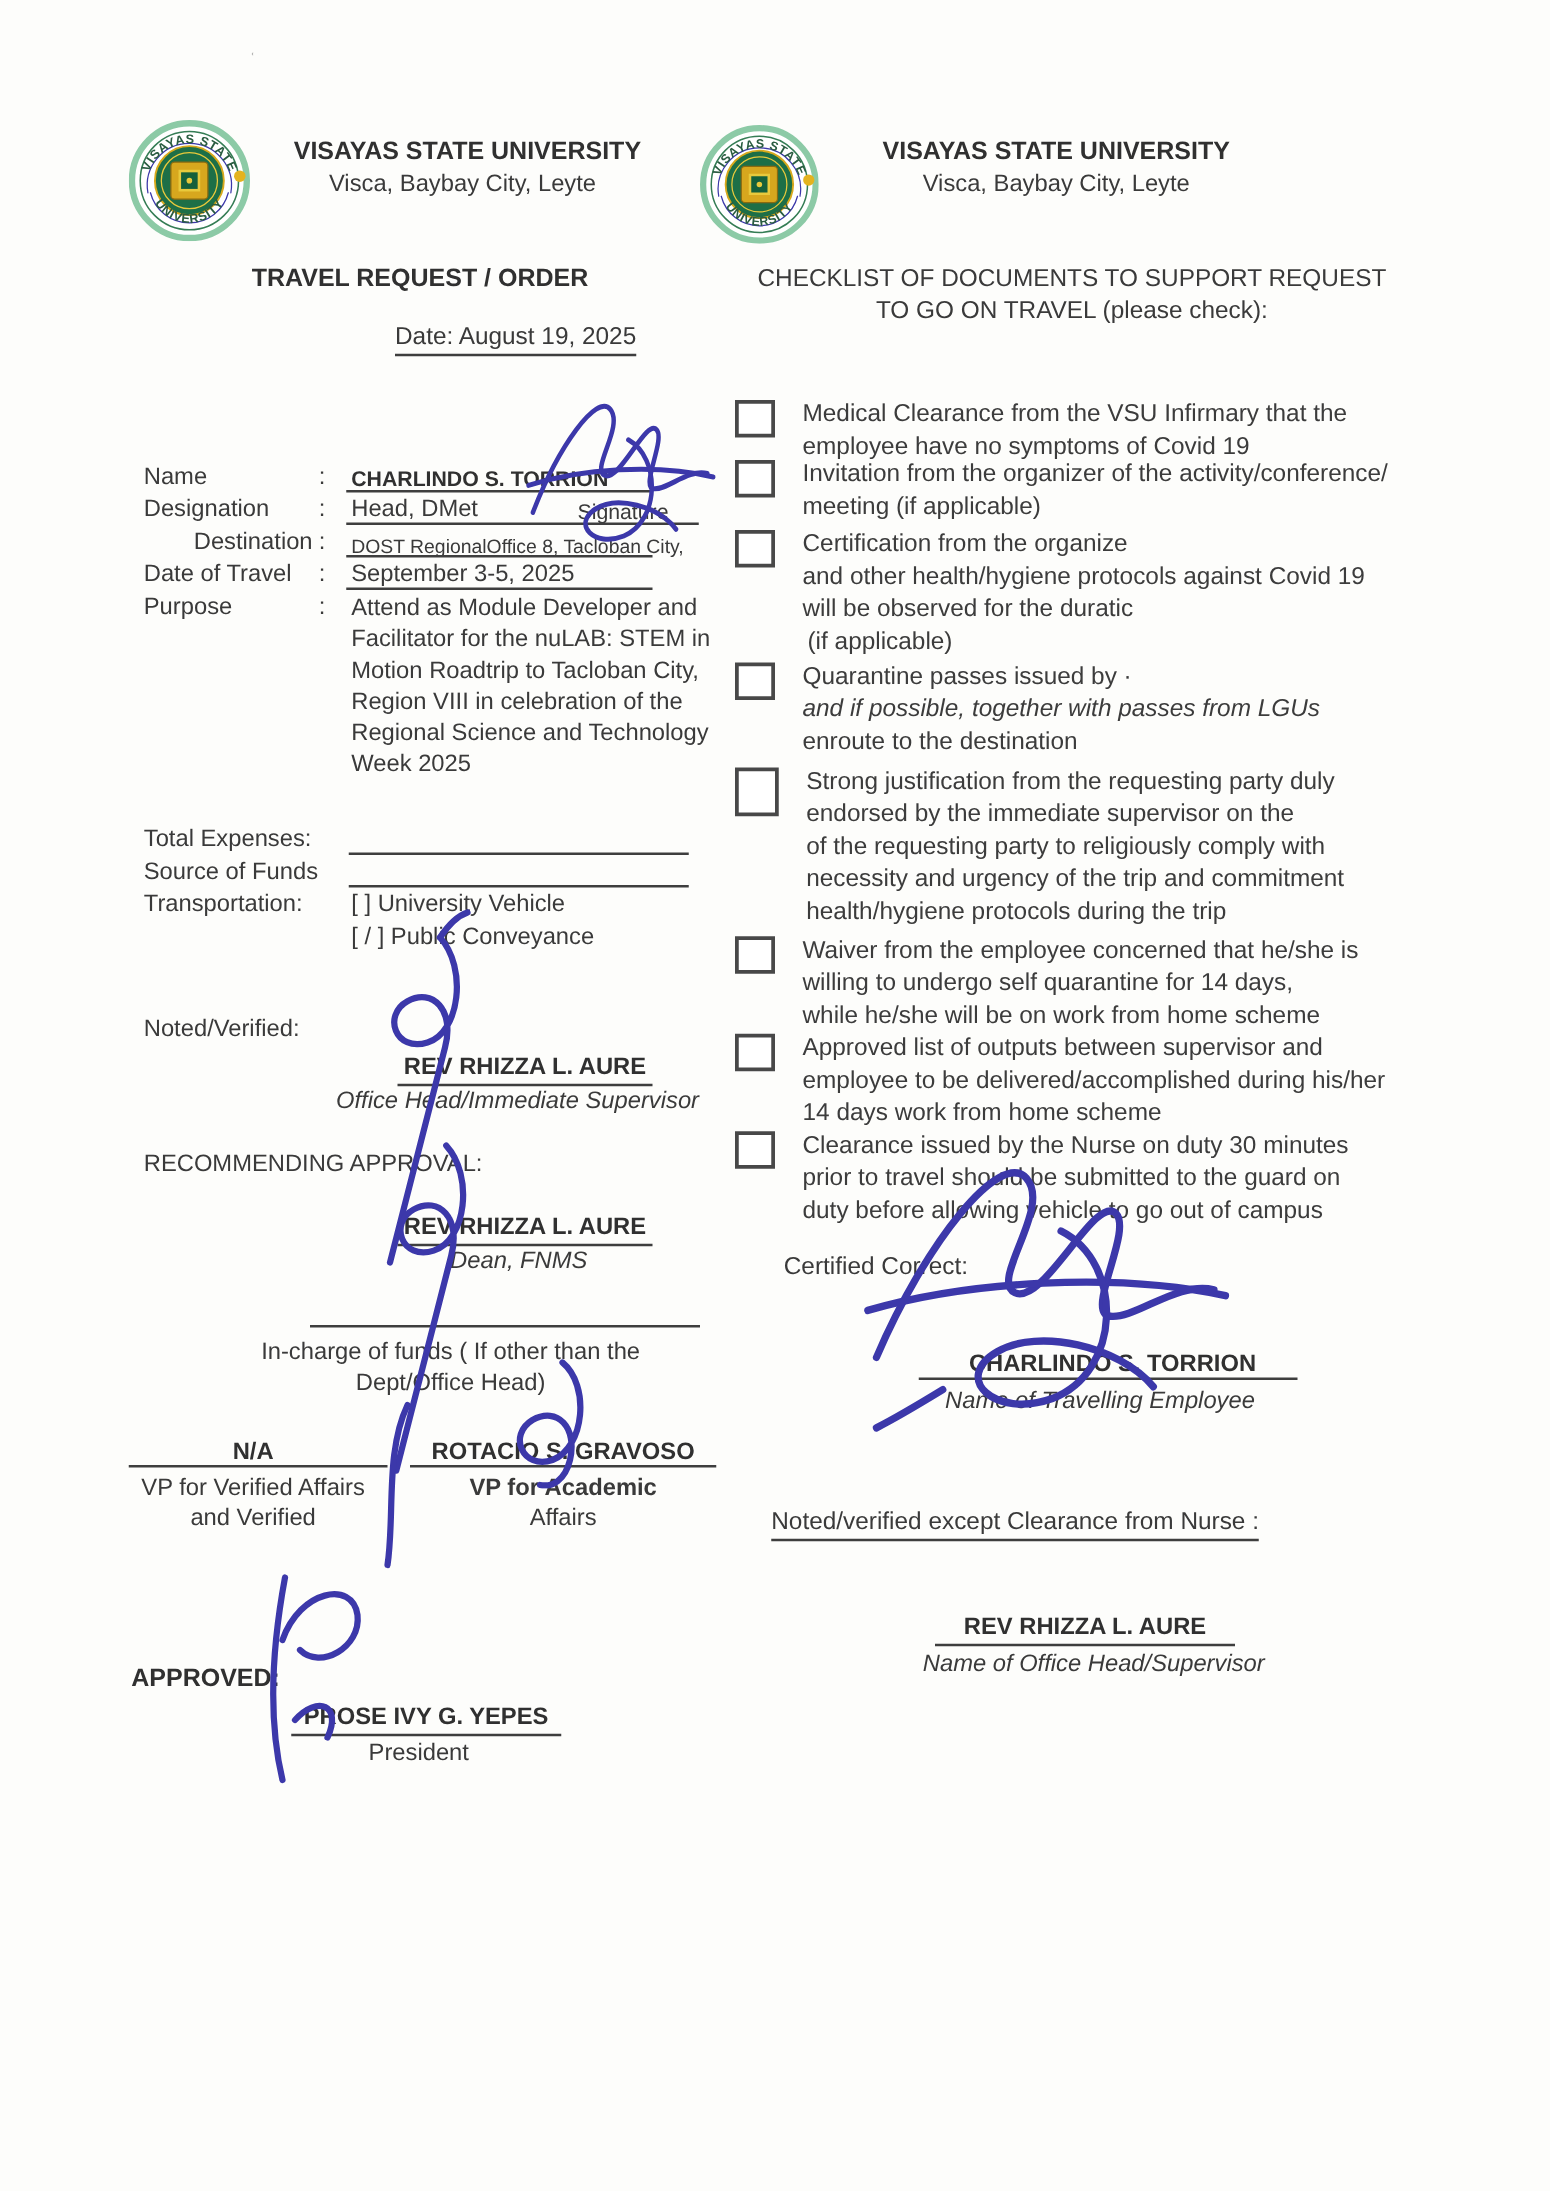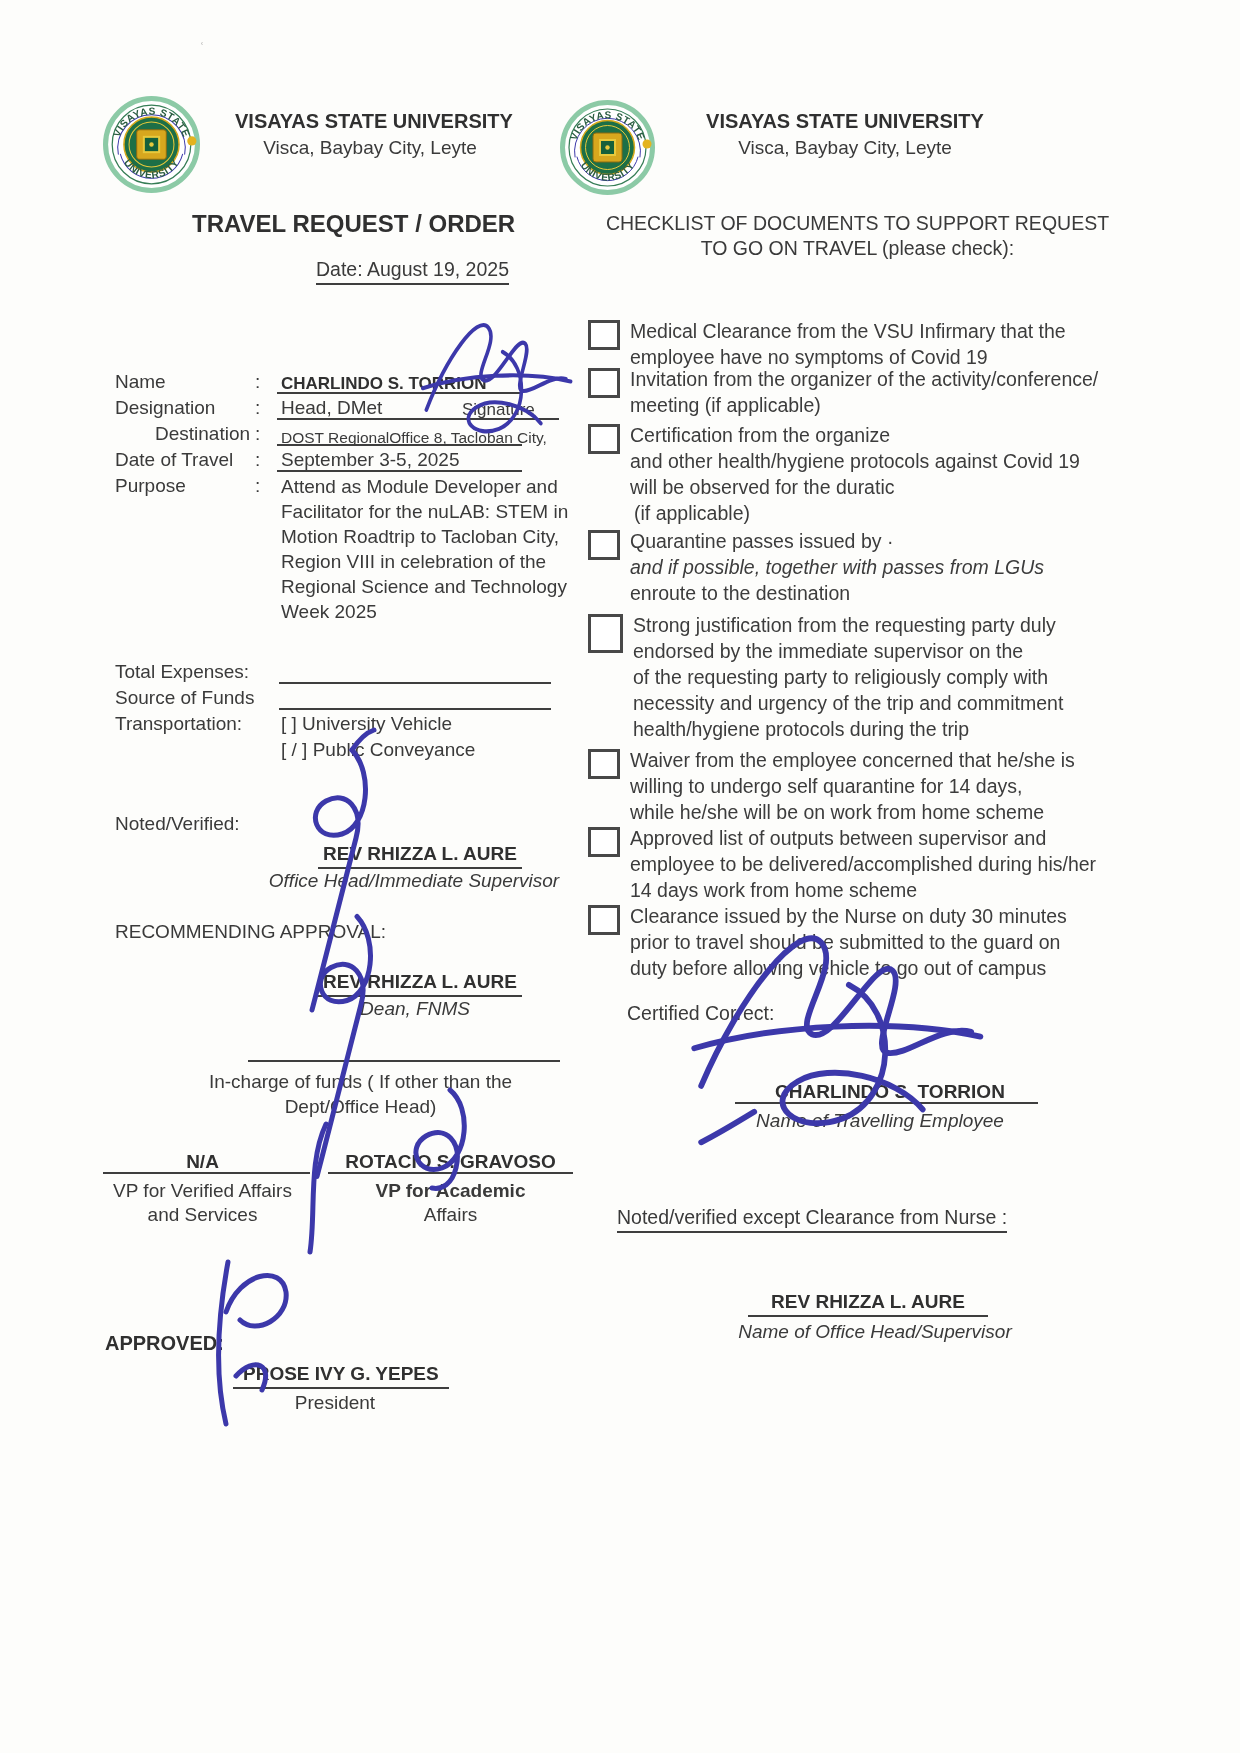--- a/index.html
+++ b/index.html
@@ -12,21 +12,21 @@
   .u{border-bottom:2.5px solid #3e3e3e;padding-bottom:2px;}
   .line{position:absolute;height:0;border-bottom:2.5px solid #3e3e3e;}
   .sm{font-size:15.5px;}
   .purpose div{white-space:nowrap;}
   .purpose{line-height:25px;font-size:19px;}
   .chk-item{position:absolute;left:588px;display:flex;align-items:flex-start;}
   .cb{flex:0 0 auto;width:26px;height:24px;border:3px solid #484848;background:#fff;
       margin-right:10px;margin-top:2px;}
   .cb-big{width:29px;height:33px;}
   .chk-text{font-size:19.5px;line-height:26px;color:#3c3c3c;}
-  .chk-text div{white-space:nowrap;}
+  .chk-text div{white-space:nowrap;margin-left:12px;}
   .sig{position:absolute;z-index:5;pointer-events:none;}
   .sig path{fill:none;stroke:#3c38aa;stroke-linecap:round;stroke-linejoin:round;}
   .seal-text{font-size:10px;font-weight:bold;fill:#2a5c41;letter-spacing:0.5px;}
   .artifact{position:absolute;color:#9a9a9a;font-size:12px;}
 </style>
 </head>
 <body>
 
 <div class="page">
 
@@ -43,21 +43,21 @@
     <circle cx="87" cy="44" r="4.5" fill="#e4b31f"></circle>
     <path id="arcT-L" d="M 15 57 A 33 33 0 1 1 80 57" fill="none"></path>
     <path id="arcB-L" d="M 17 57 A 31.5 31.5 0 0 0 78 57" fill="none"></path>
     <text class="seal-text"><textPath href="#arcT-L" startOffset="50%" text-anchor="middle">VISAYAS STATE</textPath></text>
     <text class="seal-text"><textPath href="#arcB-L" startOffset="50%" text-anchor="middle">UNIVERSITY</textPath></text>
   </svg>
 
   <div class="t b c" style="left:235px;top:110px;width:270px;font-size:20px;">VISAYAS STATE UNIVERSITY</div>
   <div class="t c" style="left:235px;top:136px;width:270px;">Visca, Baybay City, Leyte</div>
 
-  <div class="t b c" style="left:192px;top:212px;width:320px;font-size:24px;">TRAVEL REQUEST / ORDER</div>
+  <div class="t b c" style="left:176px;top:212px;width:320px;font-size:20px;">TRAVEL REQUEST / ORDER</div>
 
   <div class="t u" style="left:316px;top:258px;font-size:19.5px;">Date: August 19, 2025</div>
 
   <div class="t" style="left:115px;top:370px;">Name</div>
   <div class="t" style="left:255px;top:370px;">:</div>
   <div class="t b" style="left:281px;top:372px;font-size:17px;">CHARLINDO S. TORRION</div>
   <div class="line" style="left:277px;top:392px;width:245px;"></div>
 
   <div class="t" style="left:115px;top:396px;">Designation</div>
   <div class="t" style="left:255px;top:396px;">:</div>
@@ -102,21 +102,21 @@
   <div class="t b u" style="left:318px;top:970px;padding:0 5px 2px;">REV RHIZZA L. AURE</div>
   <div class="t i c" style="left:330px;top:997px;width:170px;">Dean, FNMS</div>
 
   <div class="line" style="left:248px;top:1060px;width:312px;"></div>
   <div class="t c" style="left:193px;top:1070px;width:335px;">In-charge of funds ( If other than the</div>
   <div class="t c" style="left:193px;top:1095px;width:335px;">Dept/Office Head)</div>
 
   <div class="t b c" style="left:95px;top:1150px;width:215px;">N/A</div>
   <div class="line" style="left:103px;top:1172px;width:207px;"></div>
   <div class="t c" style="left:95px;top:1179px;width:215px;">VP for Verified Affairs</div>
-  <div class="t c" style="left:95px;top:1203px;width:215px;">and Services</div>
+  <div class="t c" style="left:95px;top:1203px;width:215px;">and Verified</div>
 
   <div class="t b c" style="left:328px;top:1150px;width:245px;">ROTACIO S. GRAVOSO</div>
   <div class="line" style="left:328px;top:1172px;width:245px;"></div>
   <div class="t c" style="left:328px;top:1179px;width:245px;font-weight:bold;">VP for Academic</div>
   <div class="t c" style="left:328px;top:1203px;width:245px;">Affairs</div>
 
   <div class="t b" style="left:105px;top:1332px;font-size:20px;">APPROVED:</div>
   <div class="t b u" style="left:233px;top:1362px;padding:0 10px 2px;">PROSE IVY G. YEPES</div>
   <div class="t c" style="left:245px;top:1391px;width:180px;">President</div>
 

